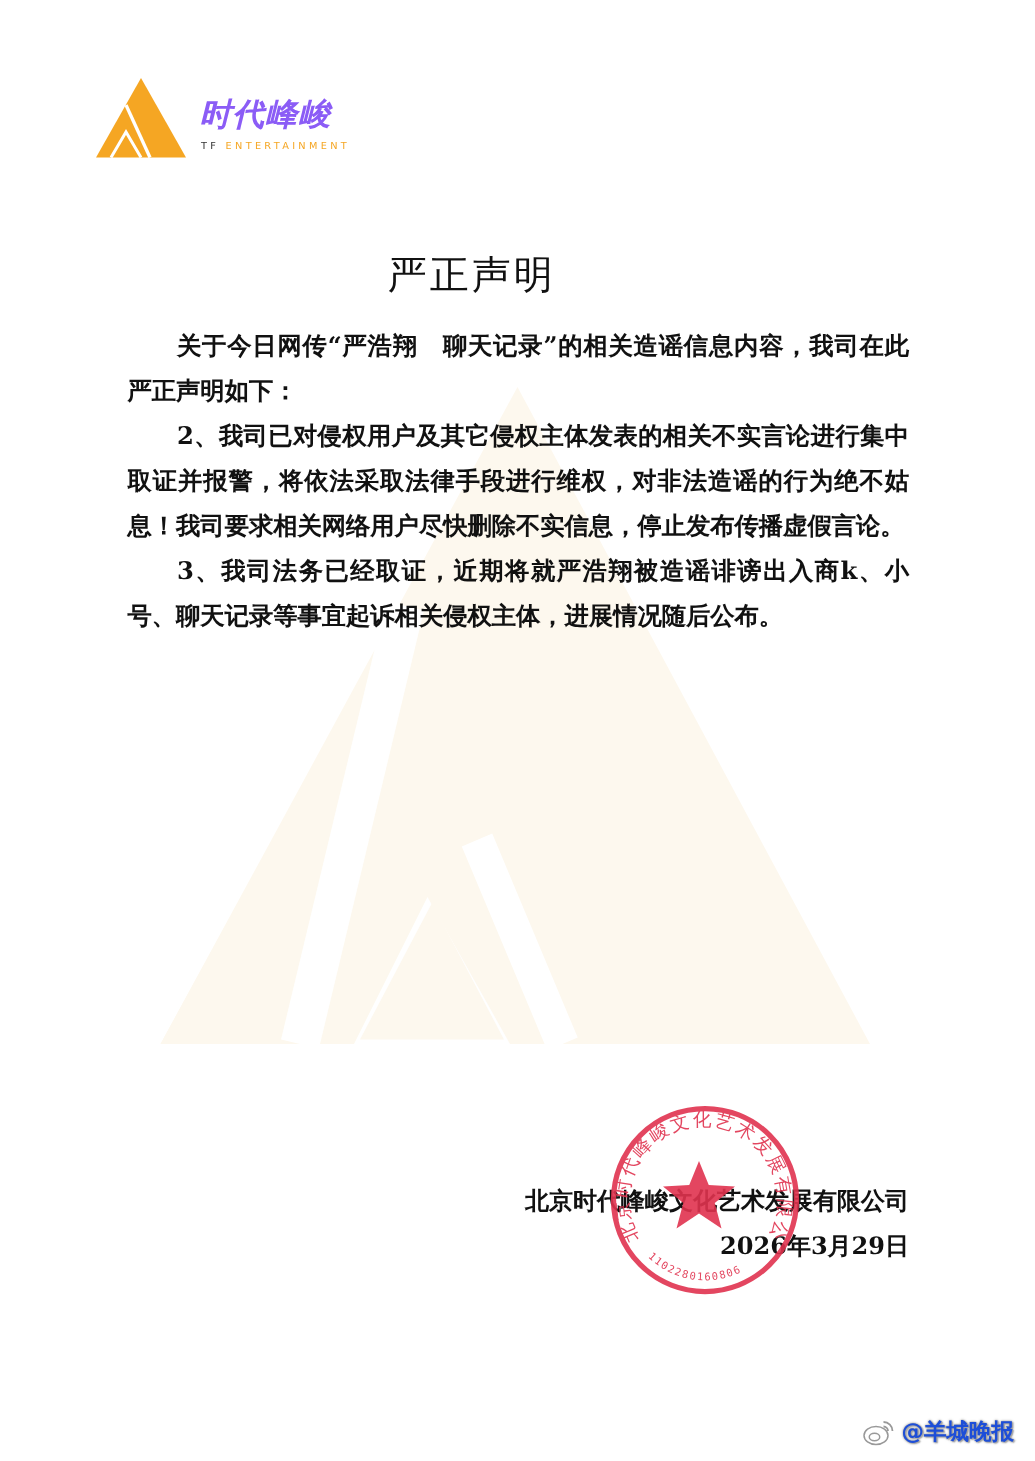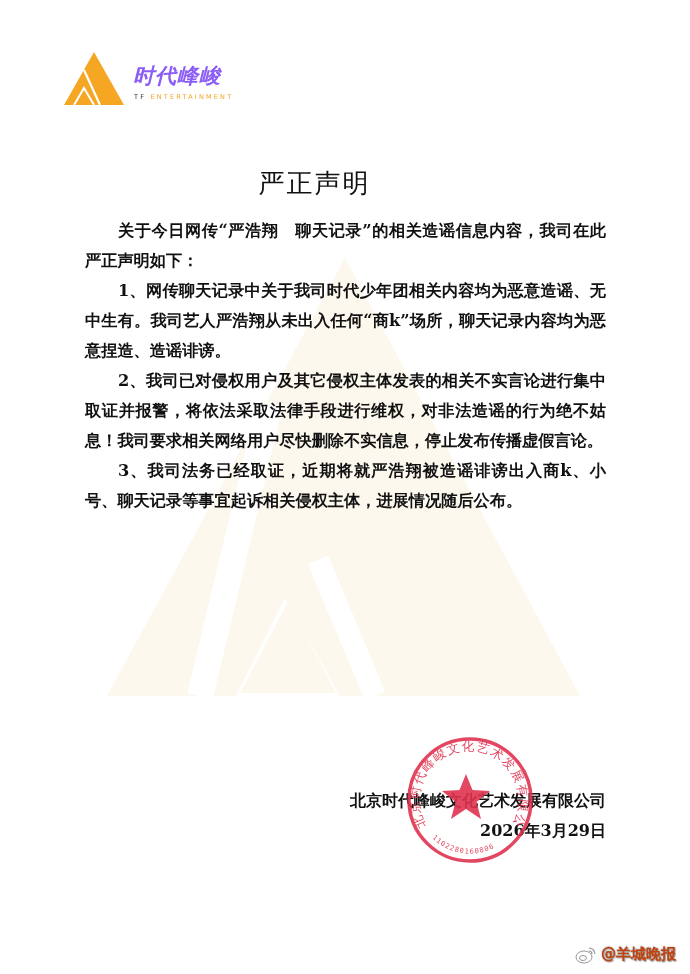--- a/index.html
+++ b/index.html
@@ -38,21 +38,21 @@
     .signature {
       position: absolute; right: 84px; top: 786px; text-align: right; z-index: 1;
       font-size: 16px; line-height: 30px; font-weight: bold;
     }
     .stamp { position: absolute; left: 404px; top: 734px; width: 130px; height: 130px; z-index: 2; opacity: 0.9; }
 
     .weibo {
       position: absolute; right: 14px; bottom: 10px; z-index: 3;
       display: flex; align-items: center; gap: 4px;
       font-family: "DejaVu Sans", "Liberation Sans", sans-serif;
-      font-size: 15px; color: #c2410c; font-weight: bold;
+      font-size: 15px; color: #1d4ed8; font-weight: bold;
       text-shadow: 0 0 1px #999, 0 0 2px #aaa, 1px 1px 1px #999;
     }
   </style>
 </head>
 <body>
 
 <svg class="watermark" viewBox="0 0 690 974">
   <polygon points="345,258 580,696 107,696" fill="#fdf8ee"></polygon>
   <polygon points="264,410 150,620 400,696 107,696" fill="#fdf8ee"></polygon>
   <line x1="270" y1="404" x2="200" y2="696" stroke="#ffffff" stroke-width="26"></line>
@@ -71,21 +71,20 @@
   <div class="logo-cn">时代峰峻</div>
   <div class="logo-en">
     <span class="tf">TF</span>&nbsp;<span class="ent">ENTERTAINMENT</span>
   </div>
 </div>
 
 <div class="title">严正声明</div>
 
 <div class="content">
   <p>关于今日网传“严浩翔　聊天记录”的相关造谣信息内容，我司在此严正声明如下：</p>
-  <p>1、网传聊天记录中关于我司时代少年团相关内容均为恶意造谣、无中生有。我司艺人严浩翔从未出入任何“商k”场所，聊天记录内容均为恶意捏造、造谣诽谤。</p>
   <p>2、我司已对侵权用户及其它侵权主体发表的相关不实言论进行集中取证并报警，将依法采取法律手段进行维权，对非法造谣的行为绝不姑息！我司要求相关网络用户尽快删除不实信息，停止发布传播虚假言论。</p>
   <p>3、我司法务已经取证，近期将就严浩翔被造谣诽谤出入商k、小号、聊天记录等事宜起诉相关侵权主体，进展情况随后公布。</p>
 </div>
 
 <div class="signature">
   <div>北京时代峰峻文化艺术发展有限公司</div>
   <div>2026年3月29日</div>
 </div>
 
 <svg class="stamp" viewBox="0 0 130 130">

